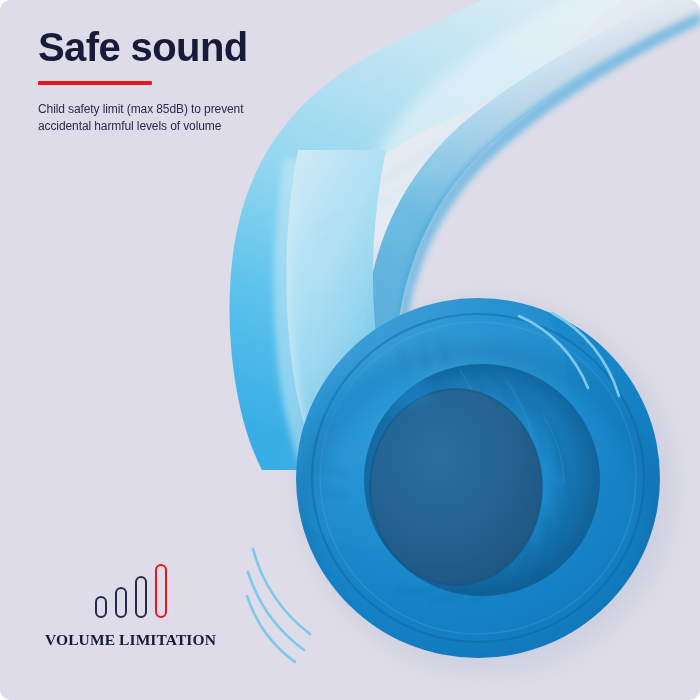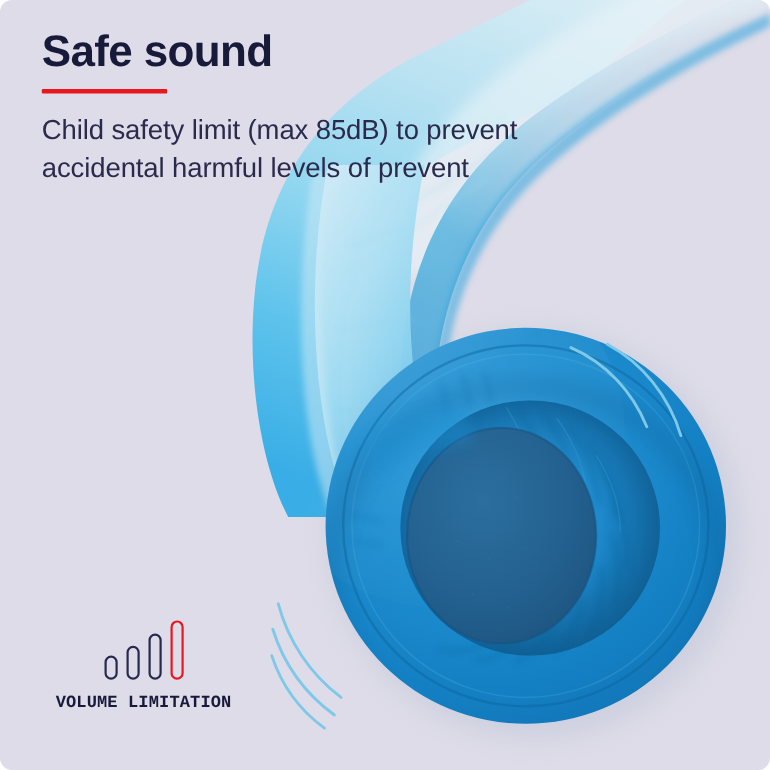--- a/index.html
+++ b/index.html
@@ -53,21 +53,21 @@
   #rule {
     margin-top: 13px;
     width: 114px;
     height: 4px;
     background: #e8161f;
     border-radius: 1px;
   }
   #description {
     margin-top: 16px;
     font-family: "Liberation Sans", sans-serif;
-    font-size: 25px;
+    font-size: 12px;
     font-weight: normal;
     line-height: 1.38;
     color: #2a2a4c;
     letter-spacing: -0.1px;
   }
   #description .line { display: block; white-space: nowrap; }
 
   
   #badge {
     position: absolute;
@@ -87,21 +87,21 @@
   }
   .bar {
     width: 12px;
     box-sizing: border-box;
     border: 2.4px solid #262a4d;
     border-radius: 7px;
     background: transparent;
   }
   .bar.accent { border-color: #e8161f; }
   #badge-labels {
-    font-family: Liberation Mono, monospace;
+    font-family: Liberation Serif, serif;
     font-size: 15.5px;
     font-weight: bold;
     letter-spacing: 0.1px;
     color: #181a3a;
     line-height: 1.28;
   }
   #badge-labels .line { display: block; }
 </style>
 </head>
 <body>
@@ -318,21 +318,21 @@
         <path d="M247,596 C 256,623 273,646 295,662"></path>
       </g>
     </svg>
   </div>
 
   <div id="text-block">
     <h1 id="heading" style="color: rgb(24, 26, 58);">Safe sound</h1>
     <div id="rule" style="background: rgb(232, 22, 31);"></div>
     <p id="description" style="color: rgb(42, 42, 76);">
       <span class="line">Child safety limit (max 85dB) to prevent</span>
-      <span class="line">accidental harmful levels of prevent</span>
+      <span class="line">accidental harmful levels of volume</span>
     </p>
   </div>
 
   <div id="badge">
     <div id="bars">
       <div class="bar" style="height: 22px; border-color: rgb(38, 42, 77);"></div>
       <div class="bar" style="height: 31px; border-color: rgb(38, 42, 77);"></div>
       <div class="bar" style="height: 42px; border-color: rgb(38, 42, 77);"></div>
       <div class="bar accent" style="height: 54px; border-color: rgb(232, 22, 31);"></div>
     </div>

